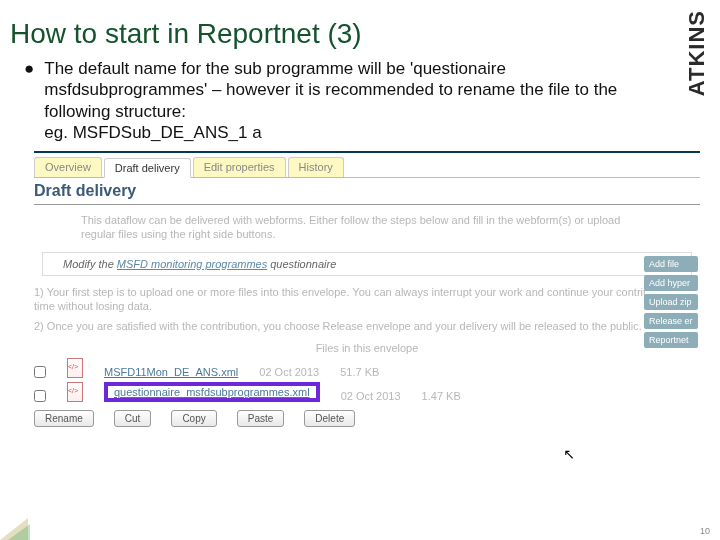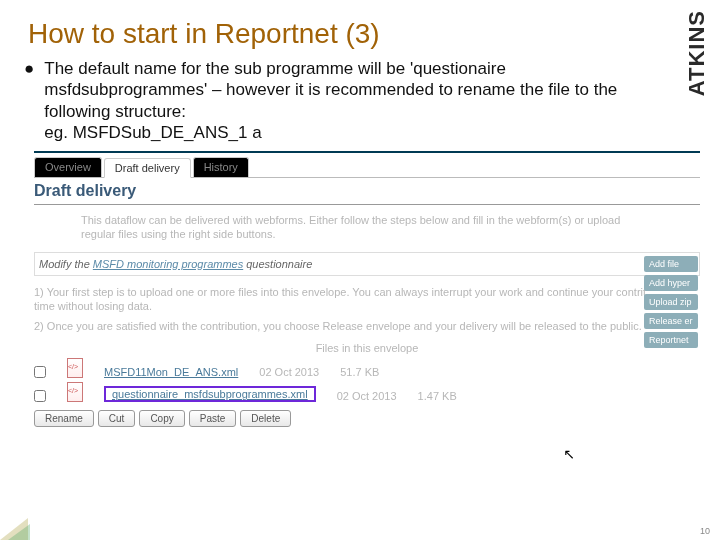--- a/index.html
+++ b/index.html
@@ -1,41 +1,41 @@
 <!DOCTYPE html>
 <html><head>
 <meta charset="utf-8">
 <style>
   * { box-sizing: border-box; margin: 0; padding: 0; }
   body { width: 720px; height: 540px; font-family: Arial, sans-serif; background: #fff; position: relative; overflow: hidden; }
-  .title { font-size: 28px; font-weight: 400; color: #a16207; padding: 18px 0 0 28px; }
+  .title { font-size: 28px; font-weight: 400; color: #14532d; padding: 18px 0 0 10px; }
   .atkins { position: absolute; right: 10px; top: 10px; writing-mode: vertical-rl; transform: rotate(180deg); font-weight: 800; font-size: 22px; letter-spacing: 1px; color: #2a2a2a; }
   .body-text { padding: 8px 70px 8px 24px; font-size: 17px; color: #111; line-height: 1.25; }
   .bullet { display: flex; align-items: flex-start; }
   .bullet .dot { margin-right: 10px; font-size: 17px; }
   .rule { height: 2px; background: #003a54; margin: 0 20px 0 34px; }
   .embed { margin: 4px 20px 0 34px; font-family: Tahoma, Verdana, sans-serif; color: #444; }
   .embed .faded { color: #b7b7b7; }
   .tabs { display: flex; border-bottom: 1px solid #bbb; font-size: 11px; }
-  .tab { padding: 3px 10px; border: 1px solid #ccc; border-bottom: none; background: #000000; color: #888; margin-right: 2px; border-top-left-radius: 3px; border-top-right-radius: 3px; }
+  .tab { padding: 3px 10px; border: 1px solid #ccc; border-bottom: none; background: #fef9c3; color: #888; margin-right: 2px; border-top-left-radius: 3px; border-top-right-radius: 3px; }
   .tab.active { background: #fff; color: #333; border-bottom: 1px solid #fff; position: relative; top: 1px; }
   .section-head { font-size: 16px; font-weight: bold; color: #3a5a78; padding: 4px 0; border-bottom: 1px solid #999; margin-bottom: 4px; }
   .desc { font-size: 11px; padding: 4px 0; line-height: 1.3; margin-left: 47px; }
-  .qbox { border: 1px solid #ddd; padding: 5px 4px; margin: 6px 0; font-size: 11px; font-style: italic; color: #666; }
+  .qbox { border: 1px solid #ddd; padding: 5px 20px; margin: 6px 8px; font-size: 11px; font-style: italic; color: #666; }
   .qbox a { color: #5b8aa8; text-decoration: underline; font-style: italic; }
   .step { font-size: 11px; padding: 3px 0; color: #777; line-height: 1.3; }
   .files-label { font-size: 11px; color: #aaa; padding: 6px 0 2px 0; text-align: center; }
   .file-row { display: flex; align-items: flex-end; font-size: 11px; padding: 2px 0; gap: 21px; }
   .file-icon { width: 16px; height: 20px; display: inline-block; position: relative; }
   .file-icon::before { content: ""; position: absolute; inset: 0; border: 1px solid #c77; background: linear-gradient(#fff,#fee); }
   .file-icon.xml::after { content: "</>"; font-size: 7px; color: #c55; position: absolute; top: 5px; left: 1px; }
   .file-link { color: #4a7a9a; text-decoration: underline; }
-  .file-row .highlight { border: 2px solid #6d28d9; padding: 0 6px; display: inline-block; }
+  .file-row .highlight { border: 4px solid #6d28d9; padding: 0 6px; display: inline-block; }
   .cb { width: 12px; height: 12px; }
-  .btns { display: flex; gap: 4px; padding: 6px 0; }
+  .btns { display: flex; gap: 20px; padding: 6px 0; }
   .btn { font-size: 10px; padding: 2px 10px; border: 1px solid #999; border-radius: 3px; background: linear-gradient(#fff,#e8e8e8); color: #555; }
   .sidebar-actions { position: absolute; right: 22px; top: 256px; width: 54px; }
   .action { background: #8daeb8; color: #fff; font-size: 9px; padding: 3px 5px; margin-bottom: 3px; border-radius: 2px; white-space: nowrap; overflow: hidden; }
   .cursor { position: absolute; right: 145px; top: 446px; font-size: 14px; color: #000; }
   .pagenum { position: absolute; right: 10px; bottom: 4px; font-size: 9px; color: #888; }
   .tri { position: absolute; left: 0; bottom: 0; width: 0; height: 0; border-left: 28px solid transparent; border-bottom: 22px solid #b8b060; opacity: .4; }
   .tri2 { position: absolute; left: 8px; bottom: 0; width: 0; height: 0; border-left: 22px solid transparent; border-bottom: 16px solid #5a6; opacity: .35; }
 </style>
 </head>
 <body>
@@ -51,20 +51,21 @@
     <div>eg. MSFDSub_DE_ANS_1 a</div>
   </div>
 </div>
 
 <div class="rule"></div>
 
 <div class="embed">
   <div class="tabs faded">
     <div class="tab">Overview</div>
     <div class="tab active">Draft delivery</div>
+    <div class="tab">Edit properties</div>
     <div class="tab">History</div>
   </div>
   <div class="section-head">Draft delivery</div>
   <div class="desc faded">
     <span>This dataflow can be delivered with webforms. Either follow the steps below and fill in the webform(s) or upload</span><br><span>regular files using the right side buttons.</span>
   </div>
   <div class="qbox">
     <span>Modify the </span><a>MSFD monitoring programmes</a><span> questionnaire</span>
   </div>
   <div class="step faded"><span>1) Your first step is to upload one or more files into this envelope. You can always interrupt your work and continue your contrit</span><br><span>time without losing data.</span></div>

